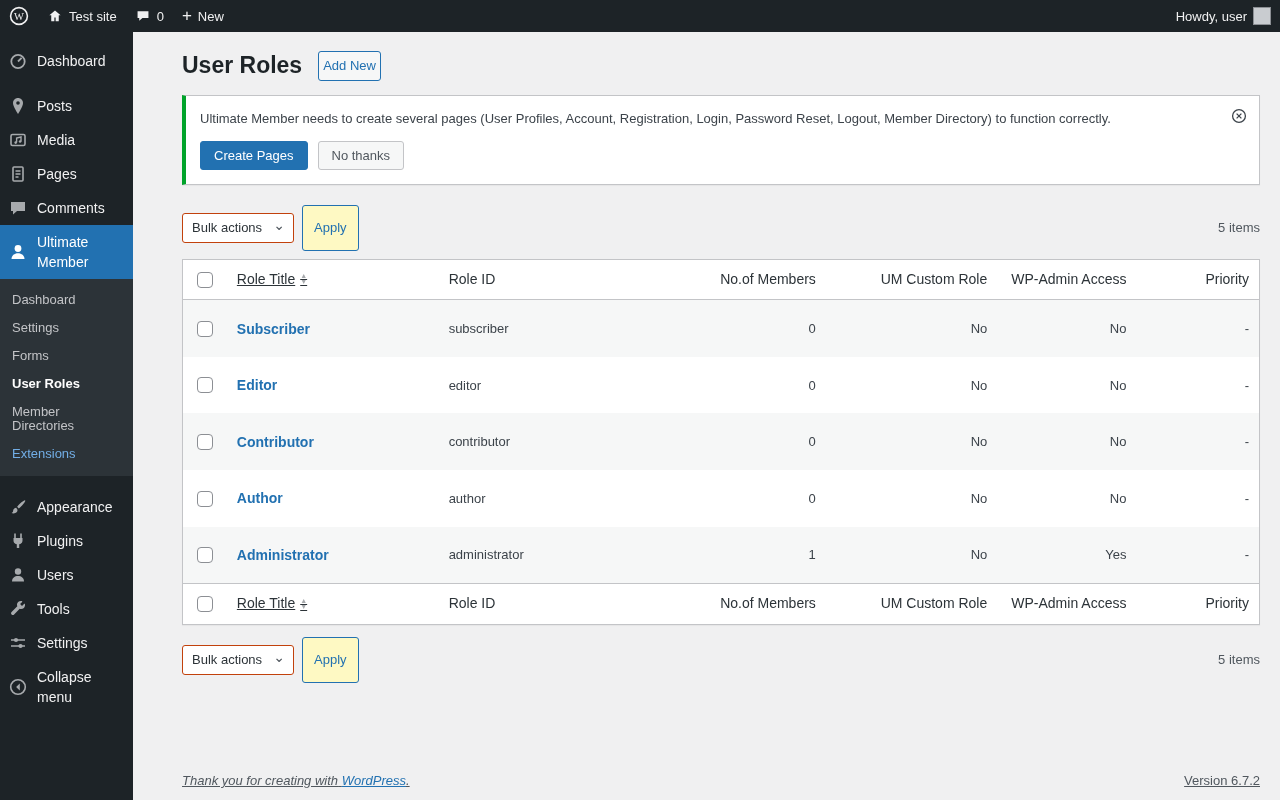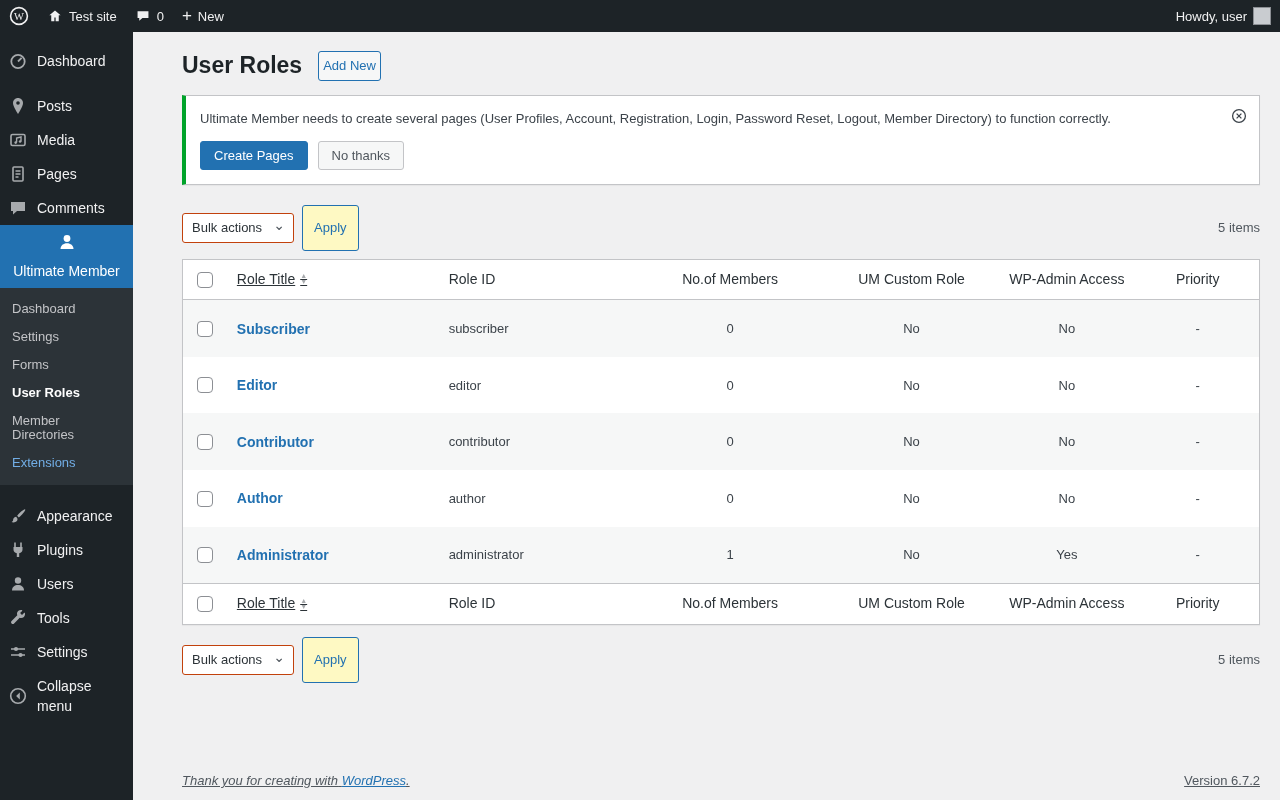--- a/index.html
+++ b/index.html
@@ -30,21 +30,21 @@
   
   #sidebar {
     position: fixed; top: 32px; left: 0; bottom: 0; width: 133px;
     background: #1d2327; padding-top: 12px; z-index: 50;
   }
   .menu-item {
     display: flex; align-items: center; gap: 9px;
     padding: 7px 8px; font-size: 14px; color: #f0f0f1; cursor: pointer; line-height: 20px;
   }
   .mi-icon { width: 20px; height: 20px; color: #a7aaad; flex: none; display: flex; align-items: center; justify-content: center; }
-  .menu-item.active { background: #2271b1; color: #fff; flex-direction: column; }
+  .menu-item.active { background: #2271b1; color: #fff; }
   .menu-item.active .mi-icon { color: #fff; }
   .menu-sep { height: 11px; }
   .menu-sep-big { height: 14px; }
   .submenu { background: #2c3338; padding: 7px 0 8px; }
   .submenu-item { display: block; padding: 7px 12px; font-size: 13px; color: #c3c4c7; cursor: pointer; line-height: 14px; }
   .submenu-item.current { color: #fff; font-weight: 700; }
   .submenu-item.highlight { color: #72aee6; }
 
   
   #main { margin-left: 160px; padding-top: 32px; min-height: 800px; display: flex; flex-direction: column; background: #f0f0f1; }
@@ -107,21 +107,21 @@
   col.c-cust  { width: 170px; }
   col.c-acc   { width: 138px; }
   col.c-pri   { width: 122px; }
   thead th, thead td { border-bottom: 1px solid #c3c4c7; }
   tfoot th, tfoot td { border-top: 1px solid #c3c4c7; }
   th { font-weight: 400; }
   thead th, tfoot th { padding: 10px; font-size: 14px; color: #2c3338; vertical-align: middle; line-height: 1.4; }
   thead td, tfoot td, tbody td.check-col { text-align: center; vertical-align: middle; }
   tbody td { padding: 20px 10px; font-size: 13px; color: #3c434a; vertical-align: middle; }
   tbody tr:nth-child(odd) { background: #f6f7f7; }
-  .center { text-align: center; }
+  .center { text-align: right; }
   .row-title { color: #2271b1; font-weight: 700; font-size: 14px; }
   .sortable-link { color: #2c3338; text-decoration: underline; display: inline-flex; align-items: center; gap: 5px; }
   .sort-arrows { display: inline-flex; flex-direction: column; line-height: 6px; font-size: 7px; color: #a7aaad; text-decoration: none; }
   input[type="checkbox"] {
     appearance: none; -webkit-appearance: none;
     width: 16px; height: 16px; border: 1px solid #8c8f94; border-radius: 4px;
     background: #fff; margin: 0; vertical-align: middle; cursor: pointer;
   }
 
   

